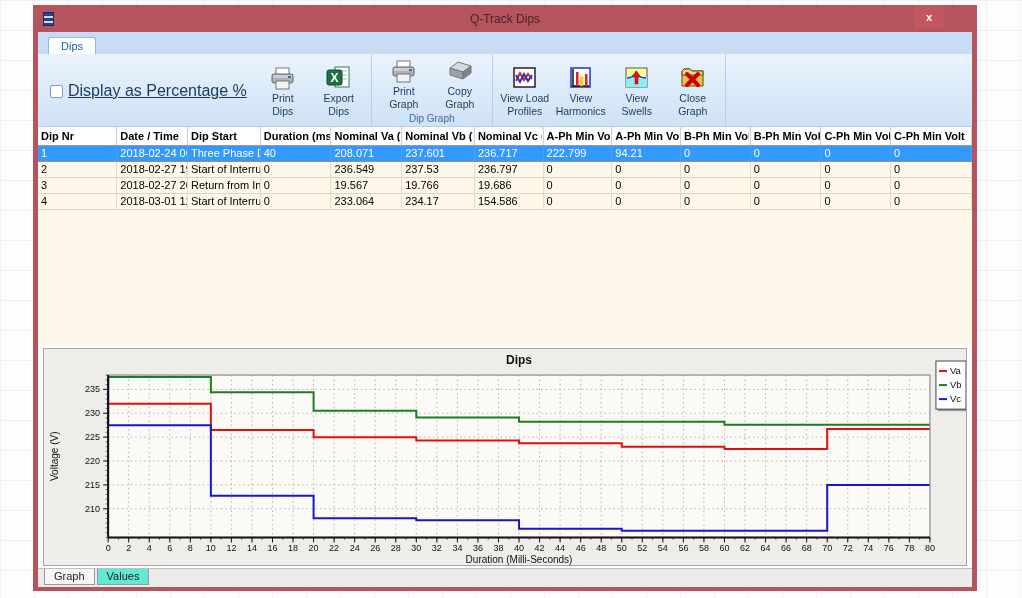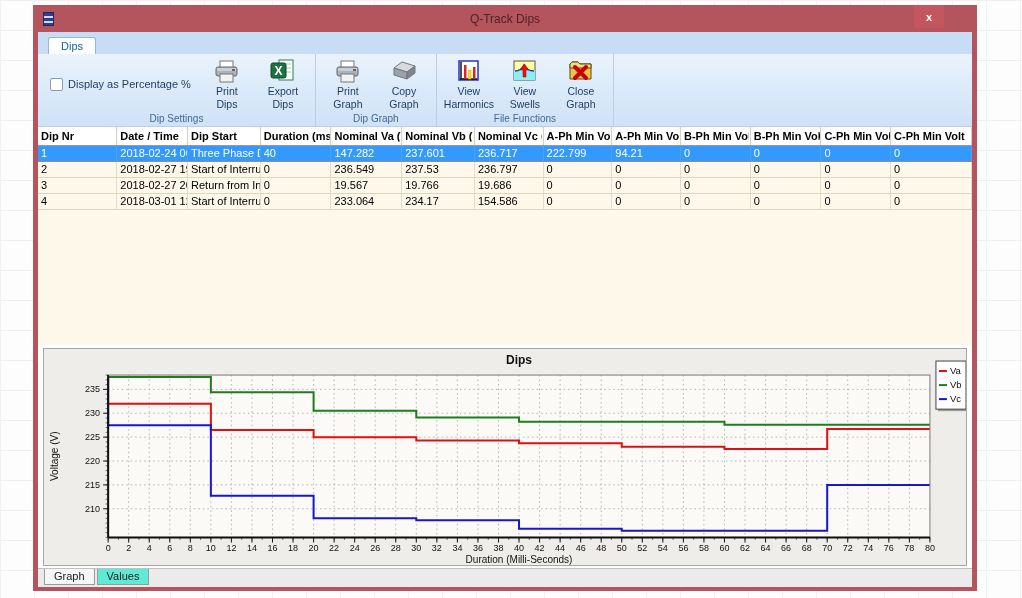--- a/index.html
+++ b/index.html
@@ -63,21 +63,21 @@
   .rbtn {
     width:52px; display:flex; flex-direction:column; align-items:center;
     padding:2px 1px; border-radius:3px; cursor:pointer;
   }
   .rbtn .lbl { font-size:10.5px; color:#1c3a5c; line-height:1.15; text-align:center; }
   .rbtn svg { width:27px; height:27px; }
   .chk-wrap { display:flex; align-items:center; gap:5px; padding:0 6px; cursor:pointer; }
   .chk {
     width:13px; height:13px; background:#fff; border:1px solid #8a9cb2; border-radius:2px;
   }
-  .chk-label { font-size:11px; color:#1c3a5c; }
+  .chk-label { font-size:16px; color:#1c3a5c;text-decoration:underline; }
   
   .grid-region { flex:0 0 218px; background:#fdf8ea; overflow:hidden; }
   table.grid { border-collapse:collapse; table-layout:fixed; width:934px; }
   table.grid th {
     background:#ffffff; font-size:11px; font-weight:bold; color:#000;
     text-align:left; height:18px; padding:0 0 0 3px;
     border-right:1px solid #d0d0d0; border-bottom:1px solid #9a9a9a;
     white-space:nowrap; overflow:hidden;border-radius:8px;
   }
   table.grid td {
@@ -141,21 +141,20 @@
             <line x1="12" y1="6" x2="22" y2="6" stroke="#9fc6ae"></line>
             <line x1="12" y1="10" x2="22" y2="10" stroke="#9fc6ae"></line>
             <line x1="12" y1="14" x2="22" y2="14" stroke="#9fc6ae"></line>
             <rect x="2" y="5" width="15" height="15" rx="2" fill="#1e7145" stroke="#0e4a2a"></rect>
             <text x="9.5" y="16.5" font-size="12" font-weight="bold" fill="#fff" text-anchor="middle" font-family="Liberation Sans, sans-serif">X</text>
           </svg>
           <span class="lbl">Export</span>
           <span class="lbl">Dips</span>
         </div>
       </div>
-      <div class="group-label">Dip Settings</div>
     </div>
 
     <div class="ribbon-group">
       <div class="group-content">
         <div class="rbtn">
           <svg viewBox="0 0 27 27">
             <rect x="7" y="3" width="13" height="7" fill="#fff" stroke="#777"></rect>
             <rect x="3" y="9" width="21" height="9" rx="2" fill="#aab2bc" stroke="#666"></rect>
             <rect x="4" y="10" width="19" height="3" fill="#c8cfd8"></rect>
             <rect x="7" y="16" width="13" height="8" fill="#f2f2f2" stroke="#777"></rect>
@@ -172,20 +171,29 @@
           </svg>
           <span class="lbl">Copy</span>
           <span class="lbl">Graph</span>
         </div>
       </div>
       <div class="group-label">Dip Graph</div>
     </div>
 
     <div class="ribbon-group">
       <div class="group-content">
+        <div class="rbtn">
+          <svg viewBox="0 0 27 27">
+            <rect x="3" y="3" width="21" height="19" fill="#fff" stroke="#222" stroke-width="1.5"></rect>
+            <polyline points="5,16 9,8 13,15 17,9 21,14" fill="none" stroke="#d22" stroke-width="2"></polyline>
+            <polyline points="5,10 9,17 13,9 17,16 21,10" fill="none" stroke="#23c" stroke-width="2"></polyline>
+          </svg>
+          <span class="lbl">View Load</span>
+          <span class="lbl">Profiles</span>
+        </div>
         <div class="rbtn">
           <svg viewBox="0 0 27 27">
             <rect x="4" y="3" width="19" height="19" fill="#fff" stroke="#23c" stroke-width="1.5"></rect>
             <line x1="6" y1="4" x2="6" y2="21" stroke="#111" stroke-width="1.5"></line>
             <line x1="5" y1="21" x2="22" y2="21" stroke="#111" stroke-width="1.5"></line>
             <rect x="9" y="7" width="2.5" height="14" fill="#d22"></rect>
             <rect x="13.5" y="12" width="2.5" height="9" fill="#fd0" stroke="#ca0" stroke-width="0.5"></rect>
             <rect x="18" y="9" width="2.5" height="12" fill="#d22"></rect>
           </svg>
           <span class="lbl">View</span>
@@ -204,21 +212,20 @@
         <div class="rbtn">
           <svg viewBox="0 0 27 27">
             <path d="M3 8 L3 21 L24 21 L24 6 L13 6 L11 4 L5 4 L3 6 Z" fill="#e9c648" stroke="#5a4a10"></path>
             <path d="M3 10 L24 10 L24 6 L13 6 L11 4 L5 4 L3 6 Z" fill="#f4da7a" stroke="#5a4a10"></path>
             <path d="M8 9 L19 20 M19 9 L8 20" stroke="#c00" stroke-width="4" stroke-linecap="round"></path>
           </svg>
           <span class="lbl">Close</span>
           <span class="lbl">Graph</span>
         </div>
       </div>
-      <div class="group-label">File Functions</div>
     </div>
 
     <div style="flex:1"></div>
   </div>
 
   <div class="grid-region">
     <table class="grid">
       <colgroup id="grid-cols">
           <col style="width: 78px;">
           <col style="width: 70px;">
@@ -250,21 +257,21 @@
             <th>C-Ph Min Volt</th>
             <th>C-Ph Min Volt</th>
           </tr>
         </thead>
       <tbody id="grid-body">
           <tr class="selected">
             <td>1</td>
             <td>2018-02-24 06:1</td>
             <td>Three Phase Dip</td>
             <td>40</td>
-            <td>147.282</td>
+            <td>208.071</td>
             <td>237.601</td>
             <td>236.717</td>
             <td>222.799</td>
             <td>94.21</td>
             <td>0</td>
             <td>0</td>
             <td>0</td>
             <td>0</td>
           </tr>
           <tr>

